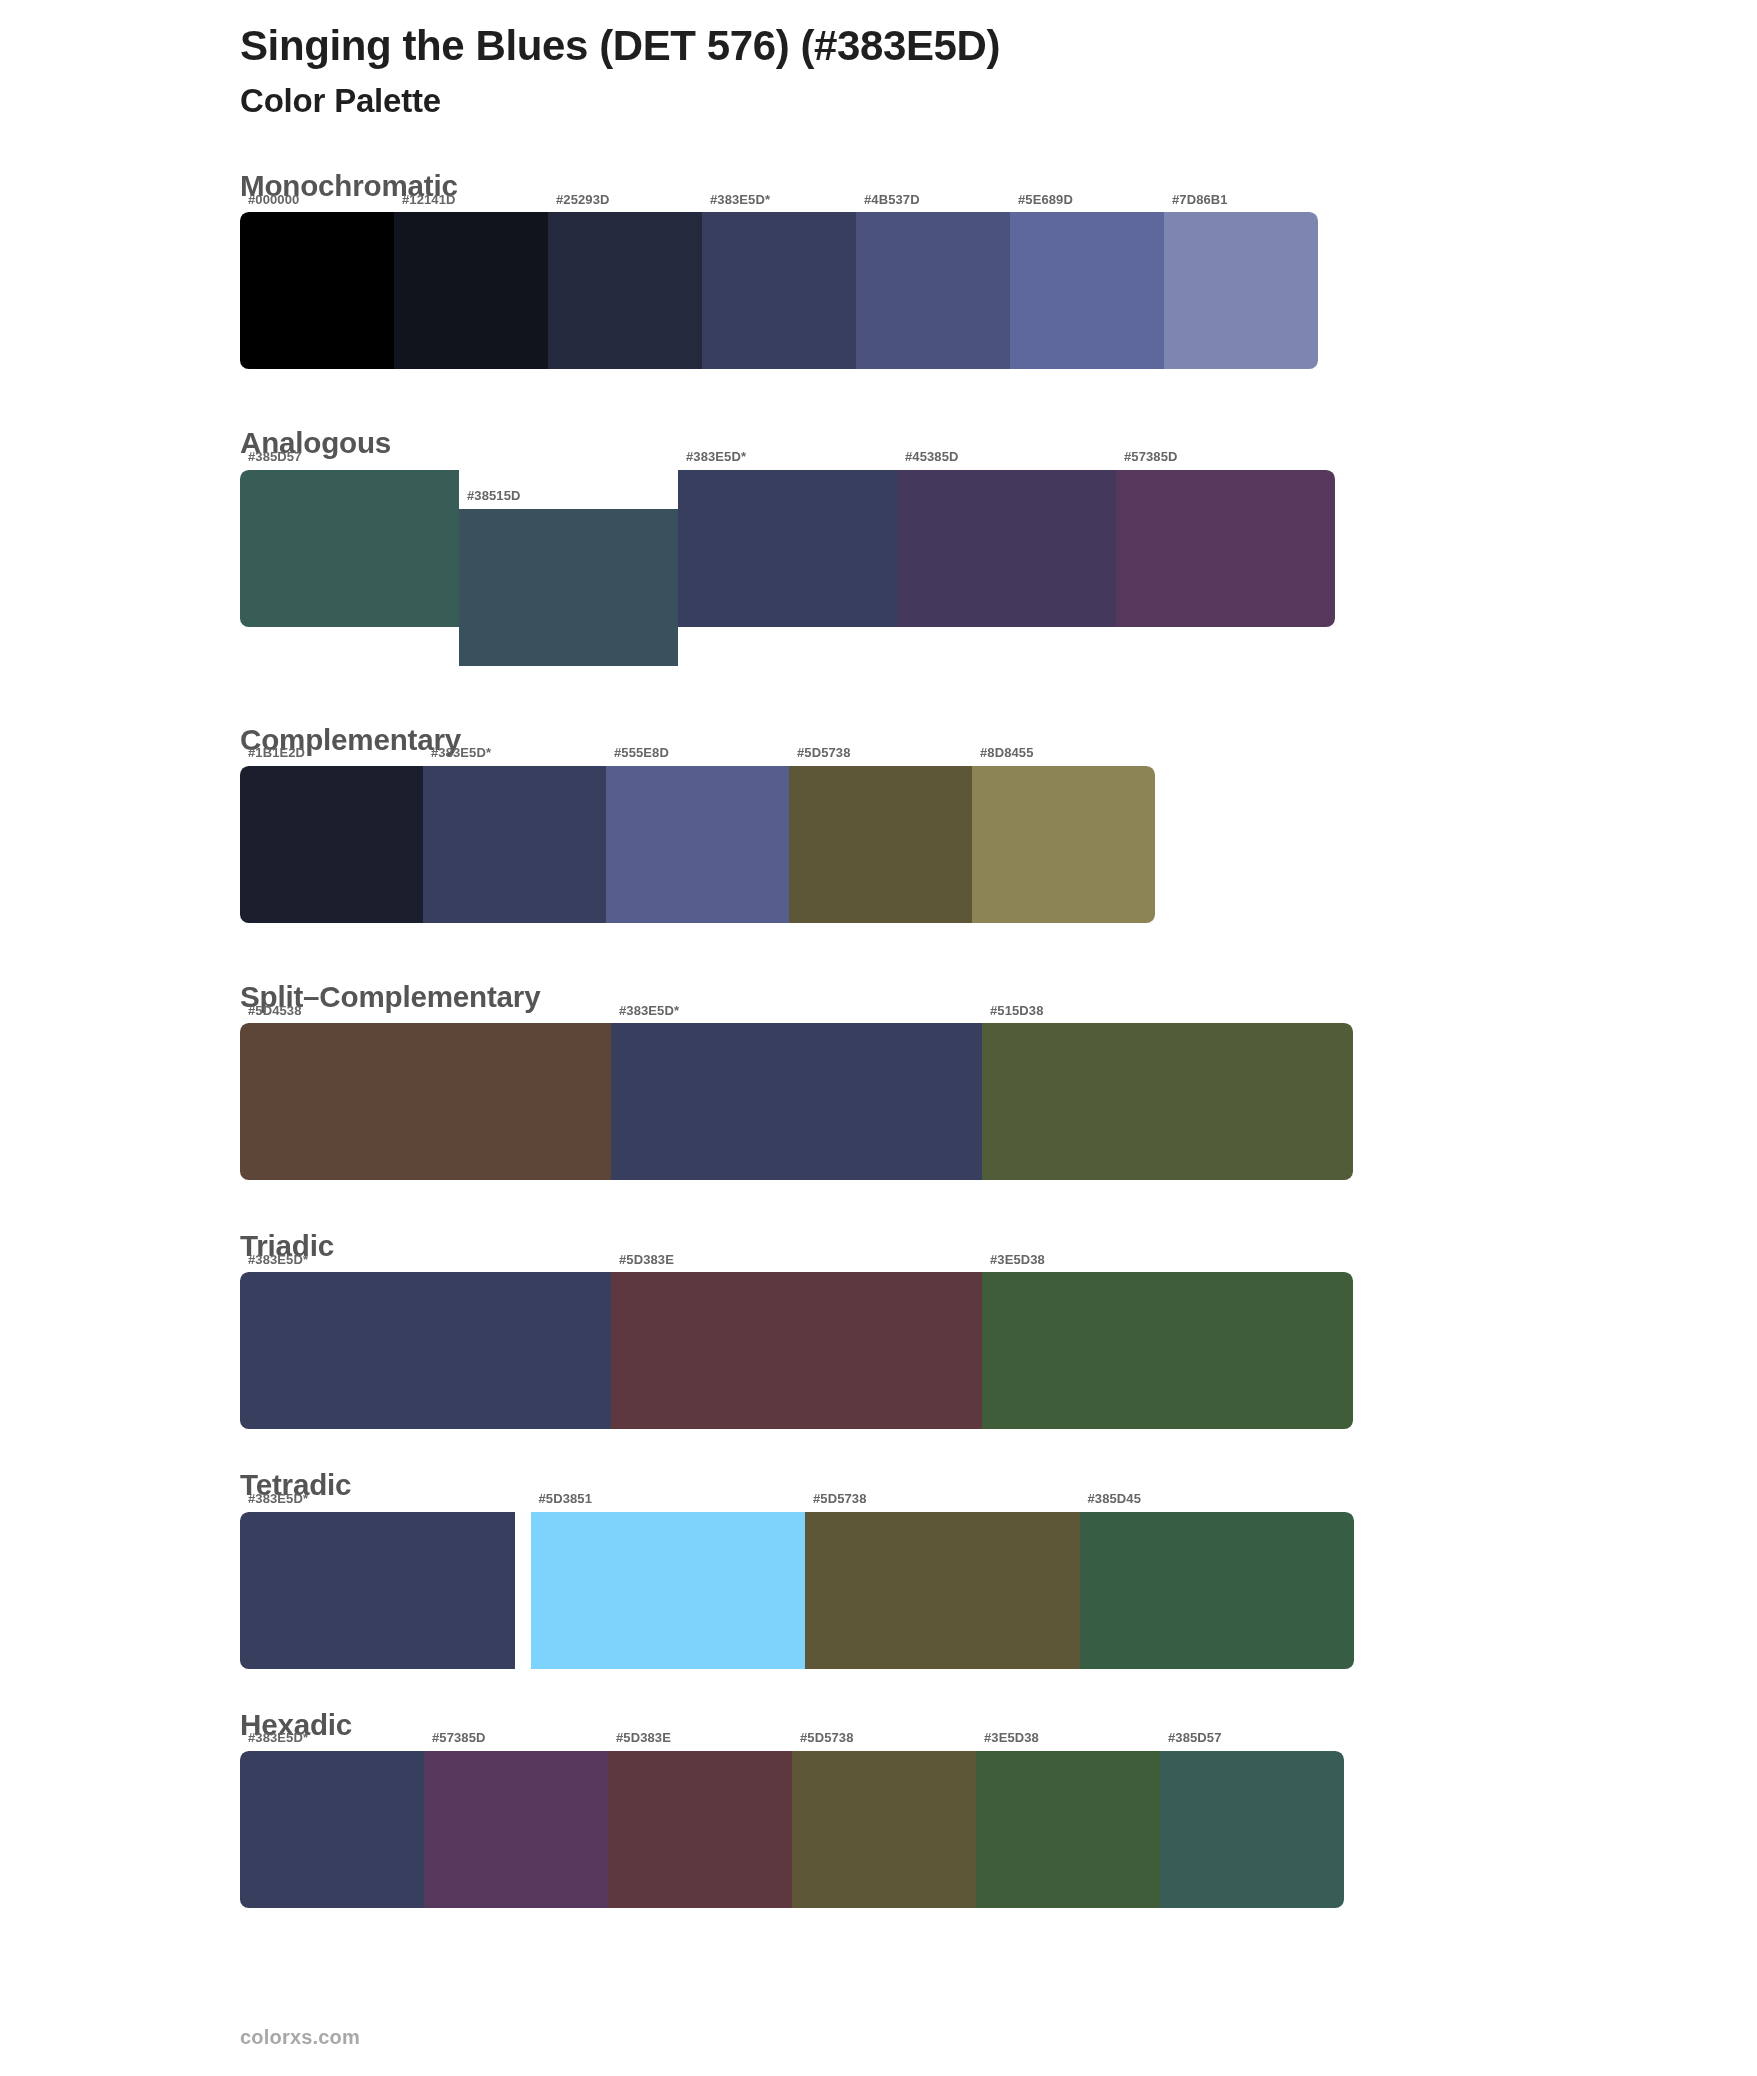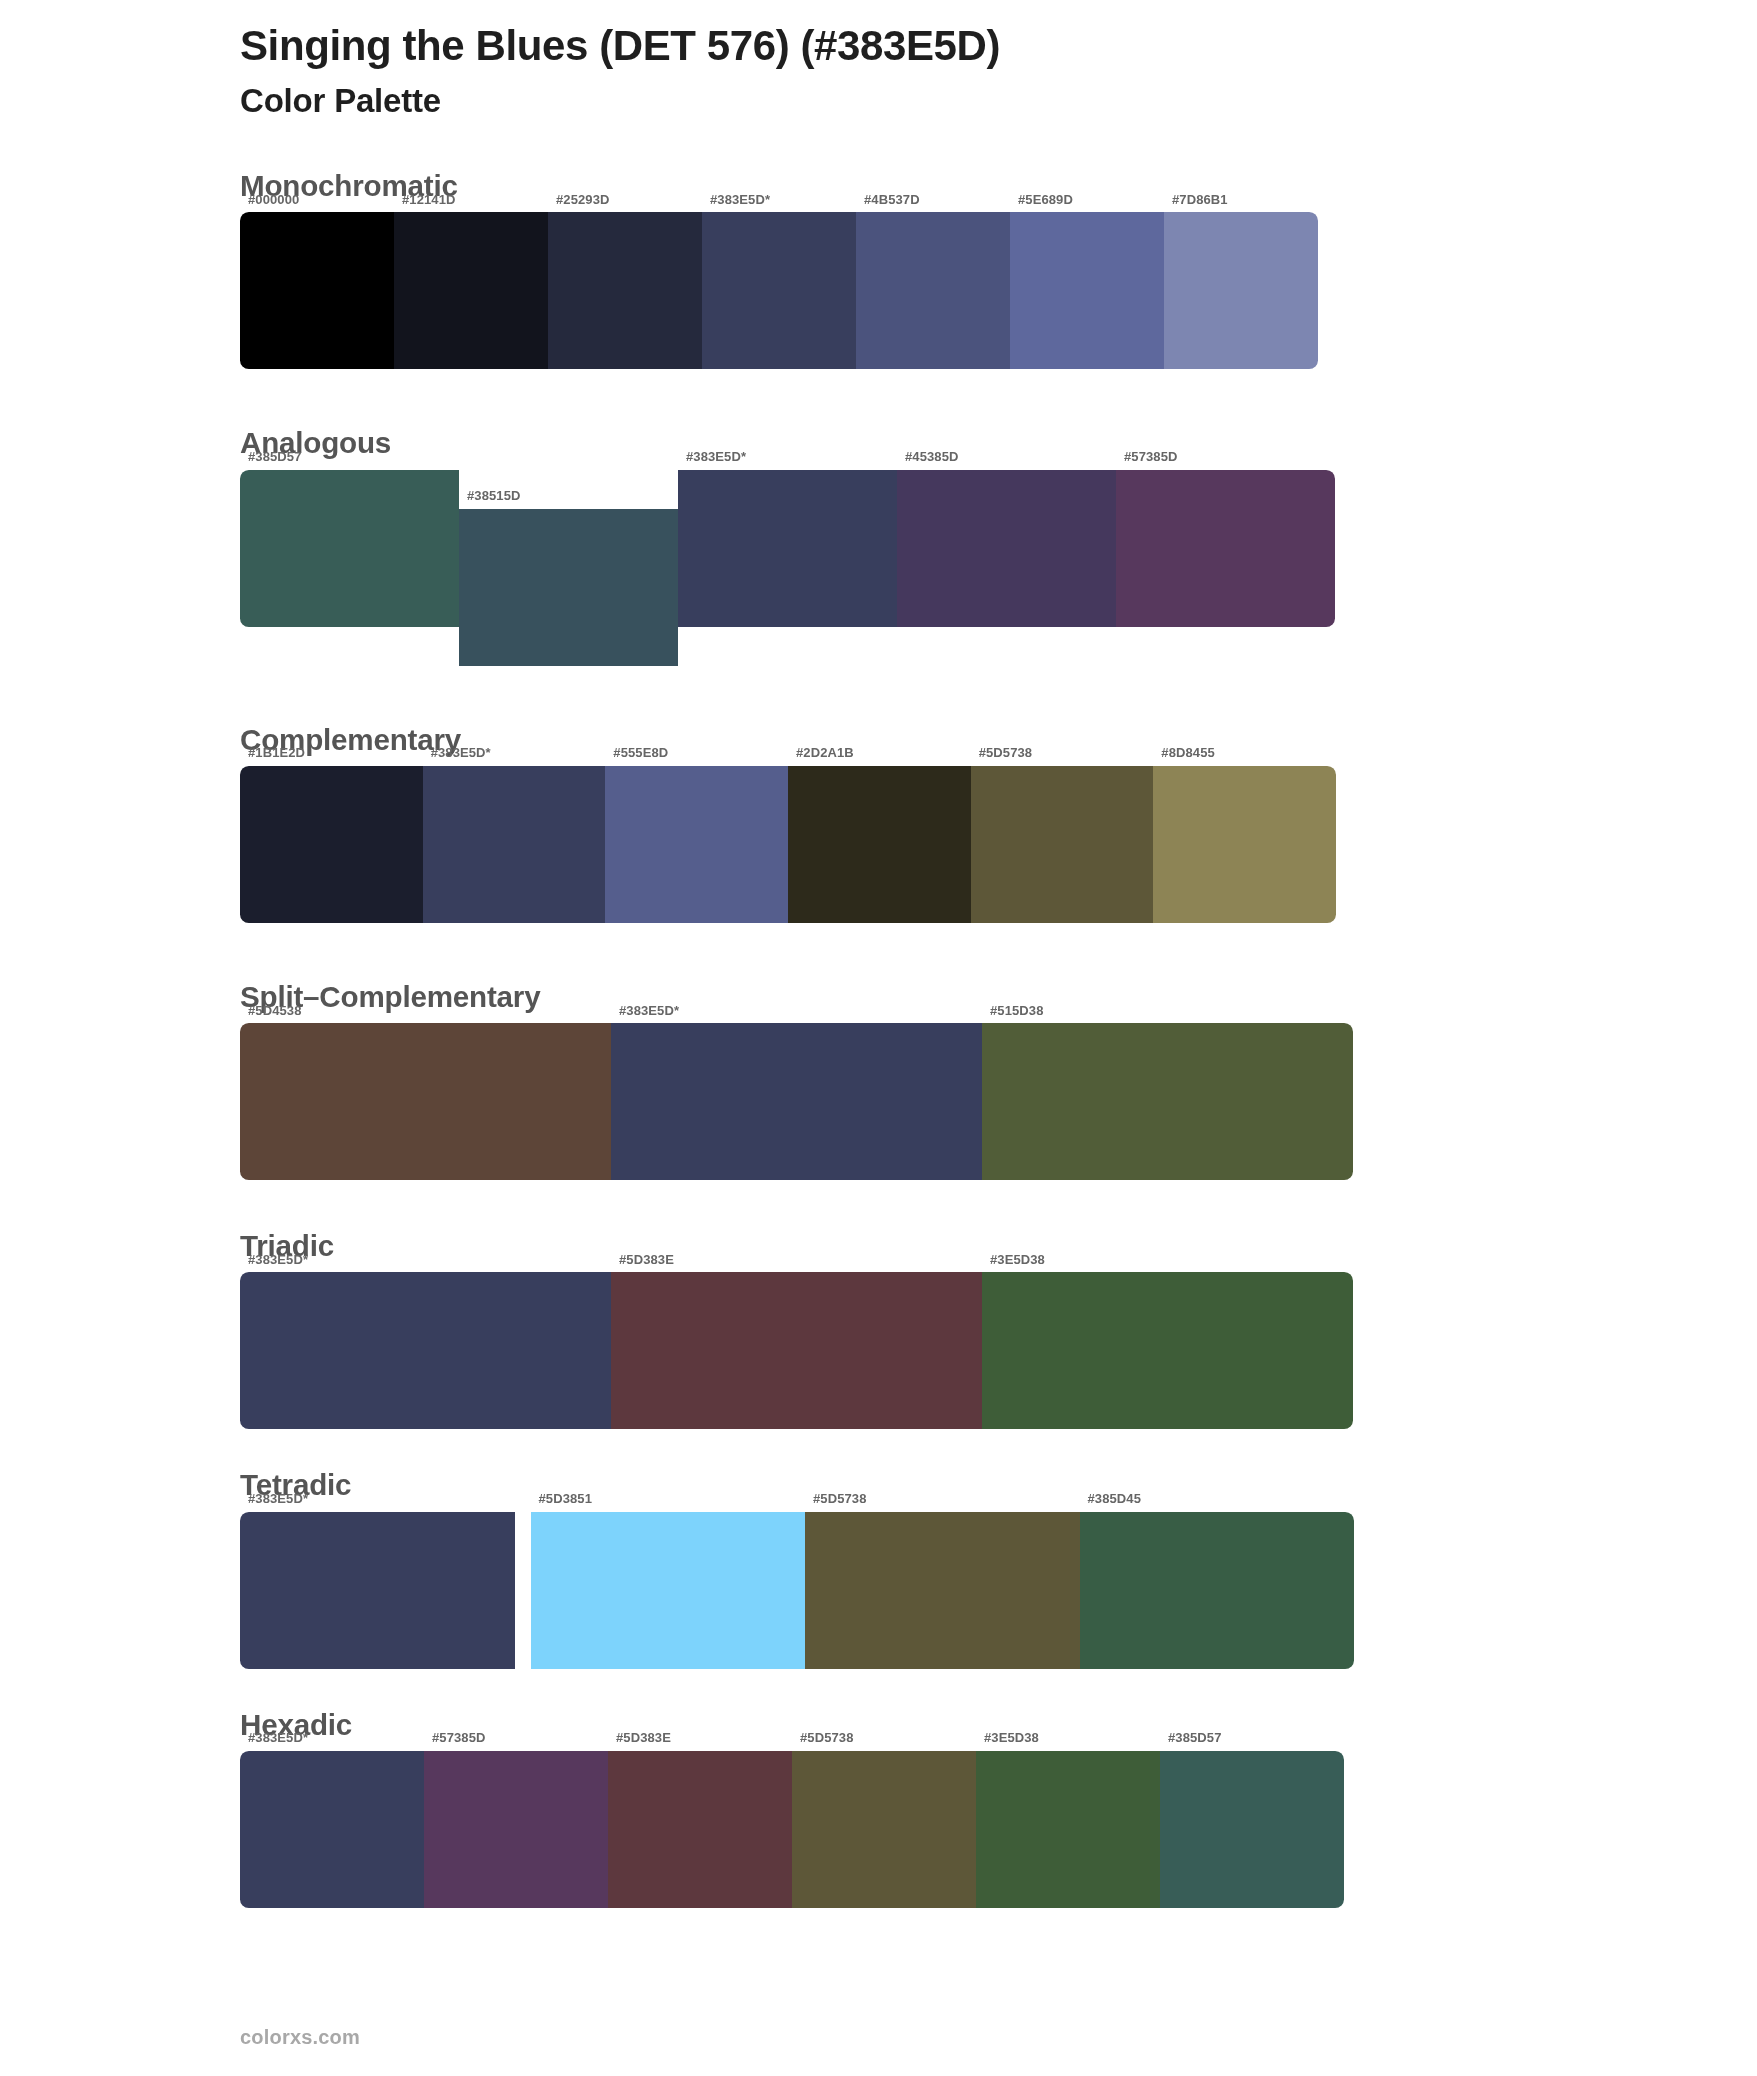--- a/index.html
+++ b/index.html
@@ -166,23 +166,20 @@
         <div class="swatch-row" style="width: 1096px;">
           <div class="swatch" style="background-color: rgb(27, 30, 45); width: 183px;">
             <div class="swatch-label">#1B1E2D</div>
           </div>
           <div class="swatch" style="background-color: rgb(56, 62, 93); width: 183px;">
             <div class="swatch-label">#383E5D*</div>
           </div>
           <div class="swatch" style="background-color: rgb(85, 94, 141); width: 183px;">
             <div class="swatch-label">#555E8D</div>
           </div>
-          <div class="swatch" style="background-color: rgb(45, 42, 27); width: 183px;">
-            <div class="swatch-label">#2D2A1B</div>
-          </div>
           <div class="swatch" style="background-color: rgb(93, 87, 56); width: 183px;">
             <div class="swatch-label">#5D5738</div>
           </div>
           <div class="swatch" style="background-color: rgb(141, 132, 85); width: 183px;">
             <div class="swatch-label">#8D8455</div>
           </div>
         </div>
       </div>
       <div class="section" style="margin-top: 58px;">
         <div class="section-heading">Split–Complementary</div>

